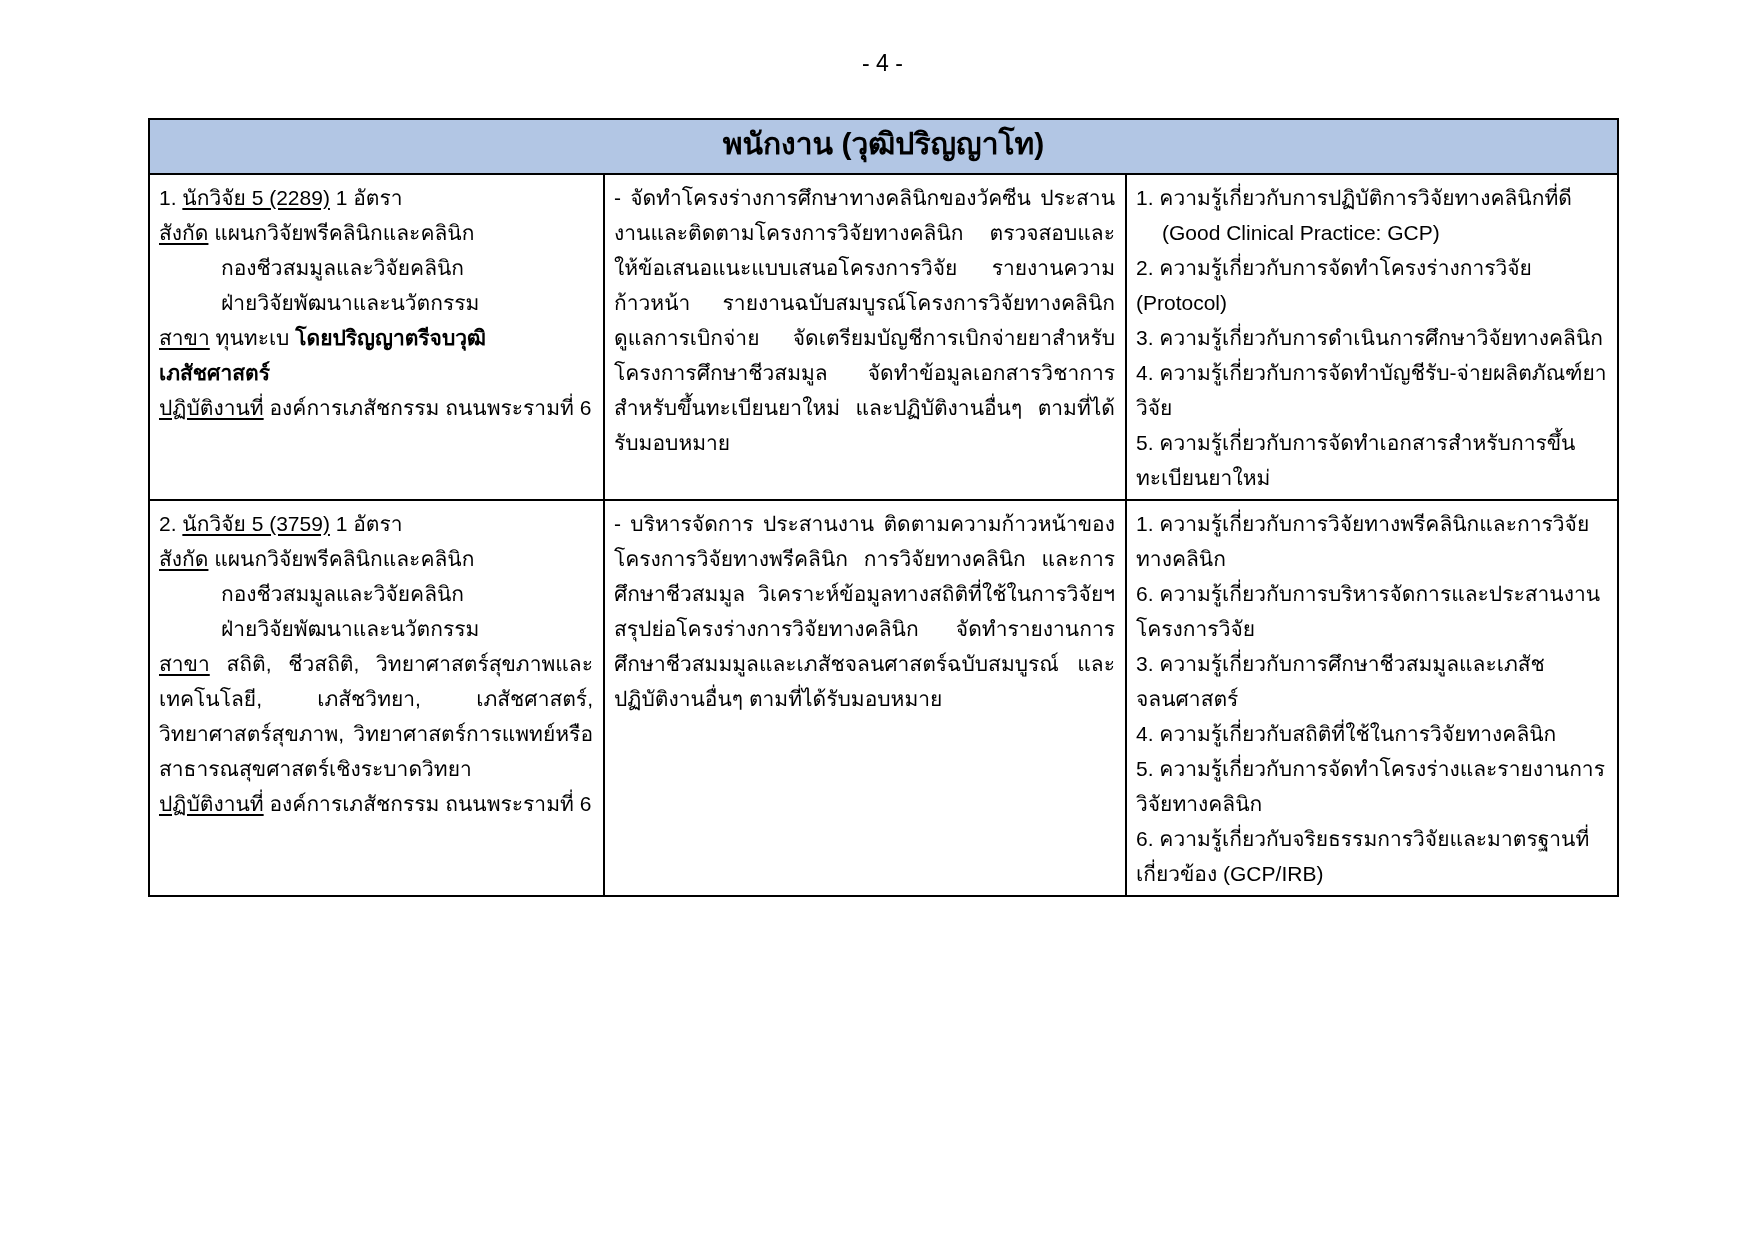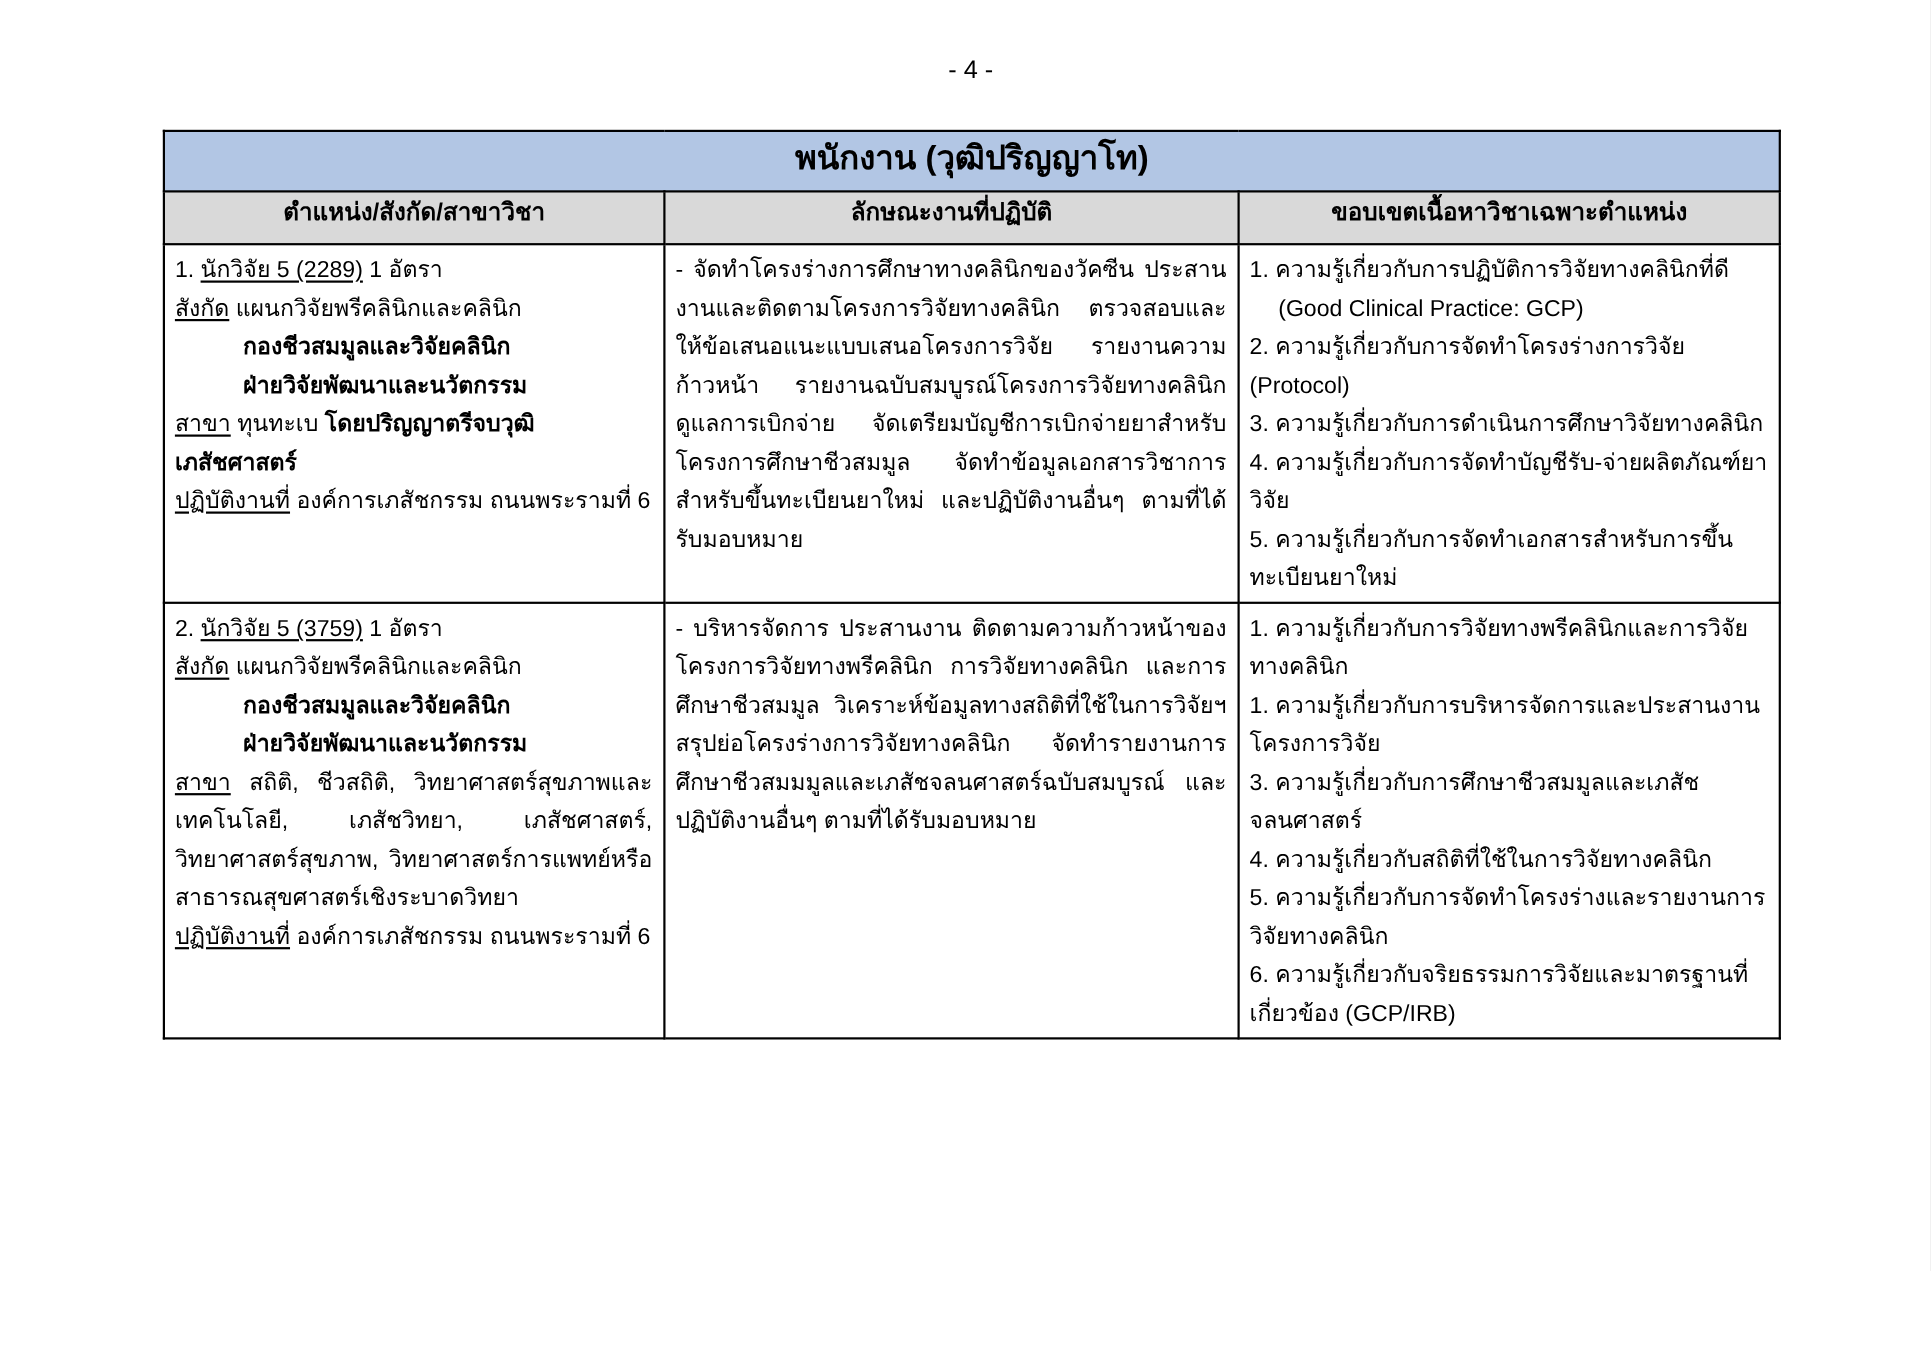--- a/index.html
+++ b/index.html
@@ -24,21 +24,21 @@
     height:53px; background:#b2c6e4; text-align:center; vertical-align:middle;
     font-weight:bold; font-size:30px; padding:0;
   }
   .col-head {
     height:46px; background:#d9d9d9; text-align:center; vertical-align:middle;
     font-weight:bold; font-size:22px; padding:0 4px;
   }
   .cell { font-size:21px; line-height:35px; padding:5px 10px 4px 9px; }
   tr.row-1 { height:257px;margin-top:24px; }
   tr.row-2 { height:320px;margin-top:33px; }
-  .indent { padding-left:62px;font-weight:bold; }
+  .indent { padding-left:62px; }
   .scope-ind { padding-left:26px; }
   .u { text-decoration:underline; text-underline-offset:3px; }
   .b { font-weight:bold; }
   .duties { text-align:justify; }
   .continuation {
     position:absolute; left:148px; top:856px; width:1420px;
     text-align:right; font-size:23px;
   }
 </style>
 </head>
@@ -50,25 +50,20 @@
 
   <table class="doc">
     <colgroup>
       <col style="width:455px">
       <col style="width:522px">
       <col style="width:492px">
     </colgroup>
     <tbody>
       <tr>
         <td class="title-cell" colspan="3">พนักงาน (วุฒิปริญญาโท)</td>
-      </tr>
-      <tr>
-        <th class="col-head">ตำแหน่ง/สังกัด/สาขาวิชา</th>
-        <th class="col-head">ลักษณะงานที่ปฏิบัติ</th>
-        <th class="col-head">ขอบเขตเนื้อหาวิชาเฉพาะตำแหน่ง</th>
       </tr>
 
       <tr class="row-1">
         <td class="cell">
           <div><span>1. </span><span class="u">นักวิจัย 5 (2289)</span><span> 1 อัตรา</span></div>
           <div><span class="u">สังกัด</span><span> แผนกวิจัยพรีคลินิกและคลินิก</span></div>
           <div class="indent">กองชีวสมมูลและวิจัยคลินิก</div>
           <div class="indent">ฝ่ายวิจัยพัฒนาและนวัตกรรม</div>
           <div><span class="u">สาขา</span><span> ทุนทะเบ </span><span class="b">โดยปริญญาตรีจบวุฒิเภสัชศาสตร์</span></div>
           <div><span class="u">ปฏิบัติงานที่</span><span> องค์การเภสัชกรรม ถนนพระรามที่ 6</span></div>
@@ -93,21 +88,21 @@
           <div class="indent">กองชีวสมมูลและวิจัยคลินิก</div>
           <div class="indent">ฝ่ายวิจัยพัฒนาและนวัตกรรม</div>
           <div class="duties"><span class="u">สาขา</span><span> สถิติ, ชีวสถิติ, วิทยาศาสตร์สุขภาพและเทคโนโลยี, เภสัชวิทยา, เภสัชศาสตร์, วิทยาศาสตร์สุขภาพ, วิทยาศาสตร์การแพทย์หรือสาธารณสุขศาสตร์เชิงระบาดวิทยา</span></div>
           <div><span class="u">ปฏิบัติงานที่</span><span> องค์การเภสัชกรรม ถนนพระรามที่ 6</span></div>
         </td>
         <td class="cell">
           <div class="duties">- บริหารจัดการ ประสานงาน ติดตามความก้าวหน้าของโครงการวิจัยทางพรีคลินิก การวิจัยทางคลินิก และการศึกษาชีวสมมูล วิเคราะห์ข้อมูลทางสถิติที่ใช้ในการวิจัยฯ สรุปย่อโครงร่างการวิจัยทางคลินิก จัดทำรายงานการศึกษาชีวสมมมูลและเภสัชจลนศาสตร์ฉบับสมบูรณ์ และปฏิบัติงานอื่นๆ ตามที่ได้รับมอบหมาย</div>
         </td>
         <td class="cell">
           <div>1. ความรู้เกี่ยวกับการวิจัยทางพรีคลินิกและการวิจัยทางคลินิก</div>
-          <div>1. ความรู้เกี่ยวกับการบริหารจัดการและประสานงานโครงการวิจัย</div>
+          <div>6. ความรู้เกี่ยวกับการบริหารจัดการและประสานงานโครงการวิจัย</div>
           <div>3. ความรู้เกี่ยวกับการศึกษาชีวสมมูลและเภสัชจลนศาสตร์</div>
           <div>4. ความรู้เกี่ยวกับสถิติที่ใช้ในการวิจัยทางคลินิก</div>
           <div>5. ความรู้เกี่ยวกับการจัดทำโครงร่างและรายงานการวิจัยทางคลินิก</div>
           <div>6. ความรู้เกี่ยวกับจริยธรรมการวิจัยและมาตรฐานที่เกี่ยวข้อง (GCP/IRB)</div>
         </td>
       </tr>
     </tbody>
   </table>
 
 

